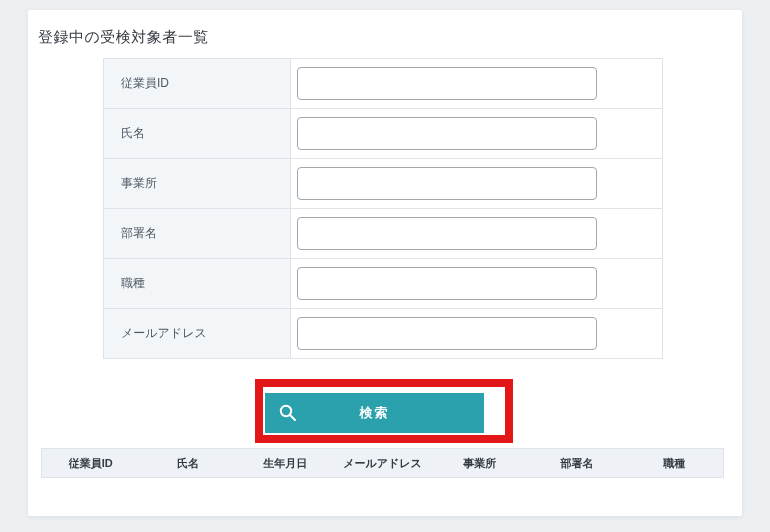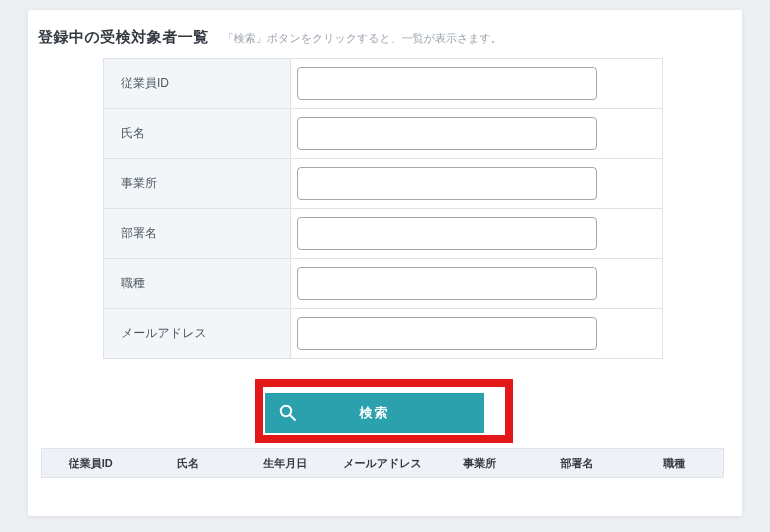--- a/index.html
+++ b/index.html
@@ -20,21 +20,21 @@
   }
   .heading-row {
     position: absolute;
     left: 10px; top: 18px;
     width: 690px;
     display: flex;
     align-items: baseline;
   }
   .page-title {
     font-size: 15px;
-    font-weight: bold;
+    font-weight: normal;
     color: #333a42;
     letter-spacing: 0.5px;
   }
   .page-subtitle {
     font-size: 11px;
     color: #9aa3ad;
     margin-left: 14px;
   }
   .search-form {
     position: absolute;
@@ -120,21 +120,20 @@
     white-space: nowrap;
   }
 </style>
 </head>
 <body>
 
 <div class="card">
 
   <div class="heading-row">
     <span class="page-title">登録中の受検対象者一覧</span>
-    <span class="page-subtitle">「検索」ボタンをクリックすると、一覧が表示さます。</span>
   </div>
 
   <div class="search-form">
     <div class="form-row">
       <div class="form-label-cell">従業員ID</div>
       <div class="form-input-cell">
         <input class="form-input" type="text" value="" style="">
       </div>
     </div>
     <div class="form-row">

